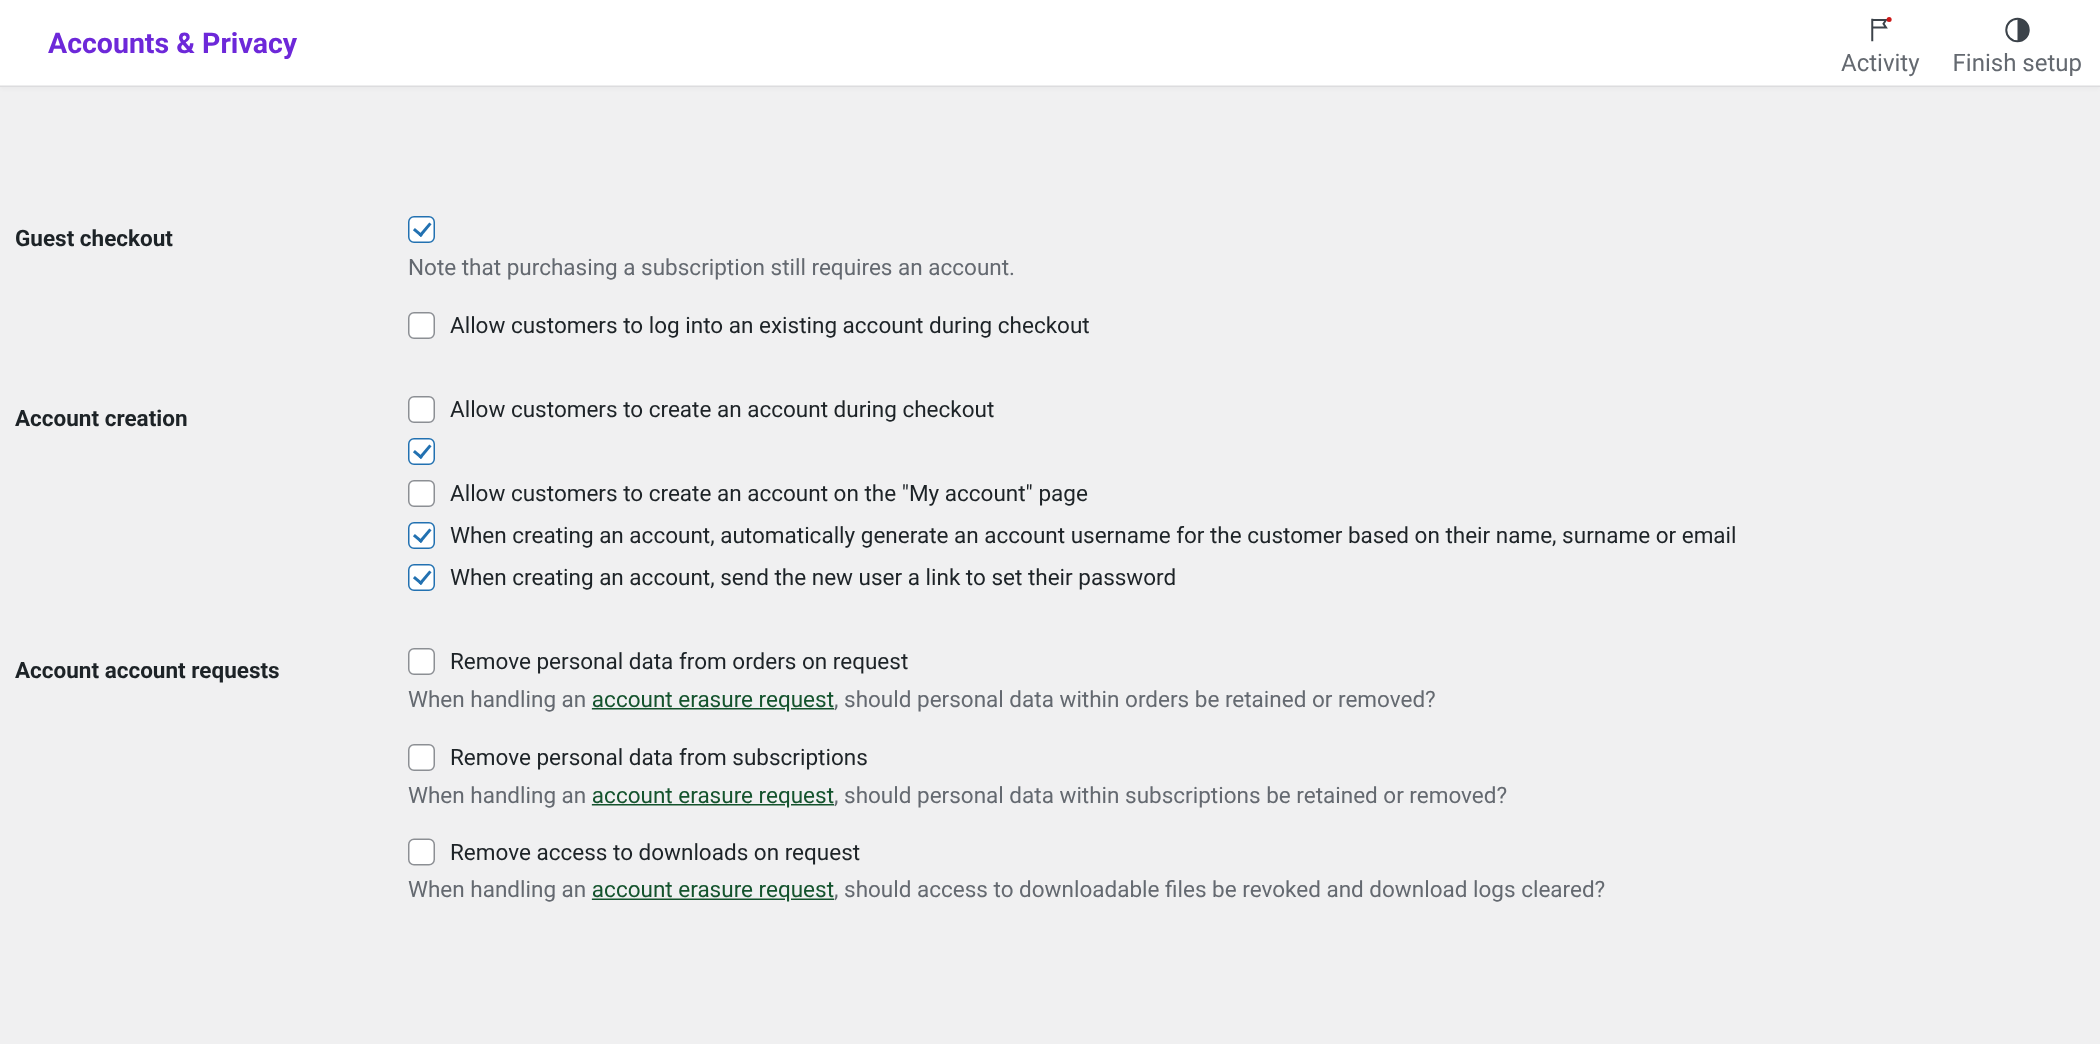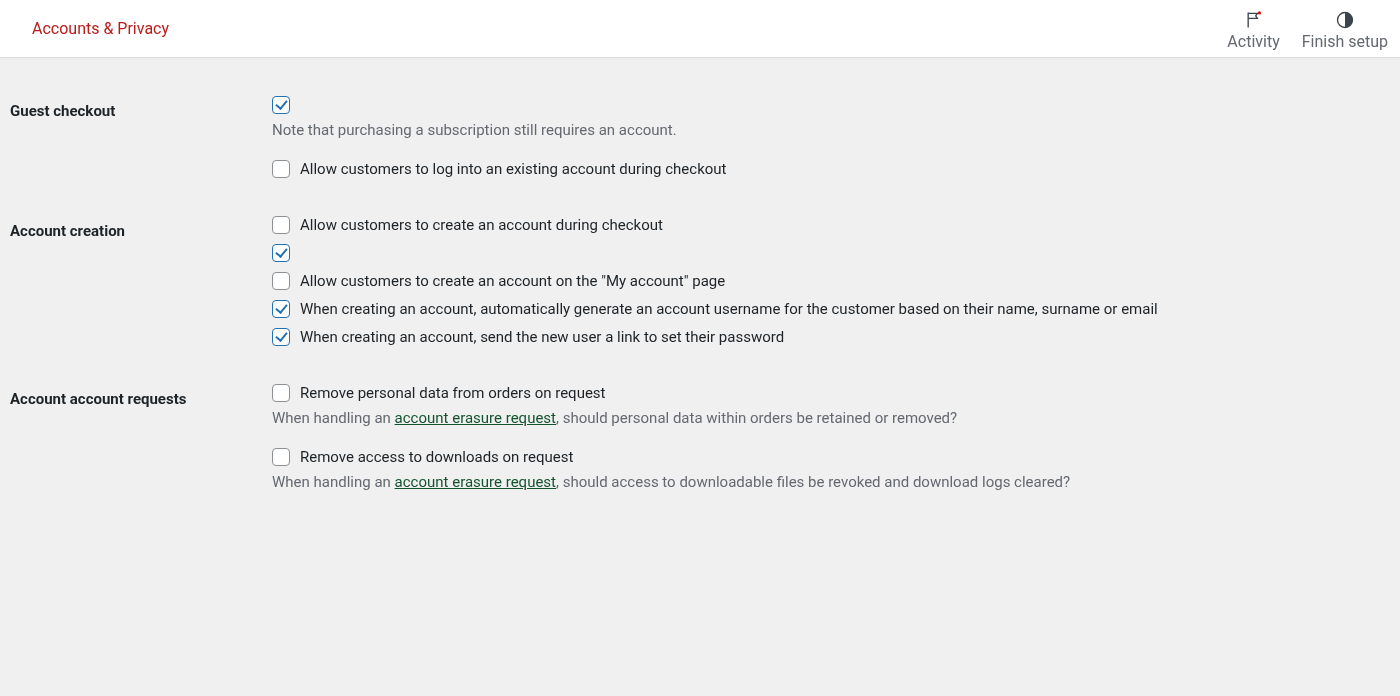--- a/index.html
+++ b/index.html
@@ -14,23 +14,23 @@
     background: #fff;
     height: 58px;
     border-bottom: 1px solid #dcdcde;
     display: flex;
     align-items: center;
     justify-content: space-between;
     padding: 0 12px 0 32px;
     box-shadow: 0 1px 3px rgba(0,0,0,0.03);
   }
   .topbar .title {
-    font-weight: 400;
-    font-size: 16px;
-    color: #b91c1c;
+    font-weight: 700;
+    font-size: 19px;
+    color: #6d28d9;
   }
   .topbar .actions {
     display: flex;
     gap: 22px;
     align-items: flex-start;
     padding-top: 4px;
   }
   .topbar .action {
     display: flex;
     flex-direction: column;
@@ -41,20 +41,21 @@
     font-size: 16px;
   }
   .topbar .action svg {
     width: 20px; height: 20px;
     stroke: #3c434a;
     fill: none;
     stroke-width: 1.6;
   }
   .content {
     padding: 10px 32px 40px 10px;
+    margin-top: 48px;
   }
   .row {
     display: flex;
     align-items: flex-start;
     padding-top: 28px;
   }
   .row .label-col {
     width: 262px;
     flex: 0 0 262px;
     font-weight: 700;
@@ -200,20 +201,29 @@
       <div class="field">
         <div class="cb-line">
           <div class="cb"></div>
           <span class="cb-label">Remove personal data from orders on request</span>
         </div>
         <div class="desc">
           <span>When handling an </span><a>account erasure request</a><span>, should personal data within orders be retained or removed?</span>
         </div>
       </div>
 
+      <div class="field">
+        <div class="cb-line">
+          <div class="cb"></div>
+          <span class="cb-label">Remove personal data from subscriptions</span>
+        </div>
+        <div class="desc">
+          <span>When handling an </span><a>account erasure request</a><span>, should personal data within subscriptions be retained or removed?</span>
+        </div>
+      </div>
 
       <div class="field">
         <div class="cb-line">
           <div class="cb"></div>
           <span class="cb-label">Remove access to downloads on request</span>
         </div>
         <div class="desc">
           <span>When handling an </span><a>account erasure request</a><span>, should access to downloadable files be revoked and download logs cleared?</span>
         </div>
       </div>

